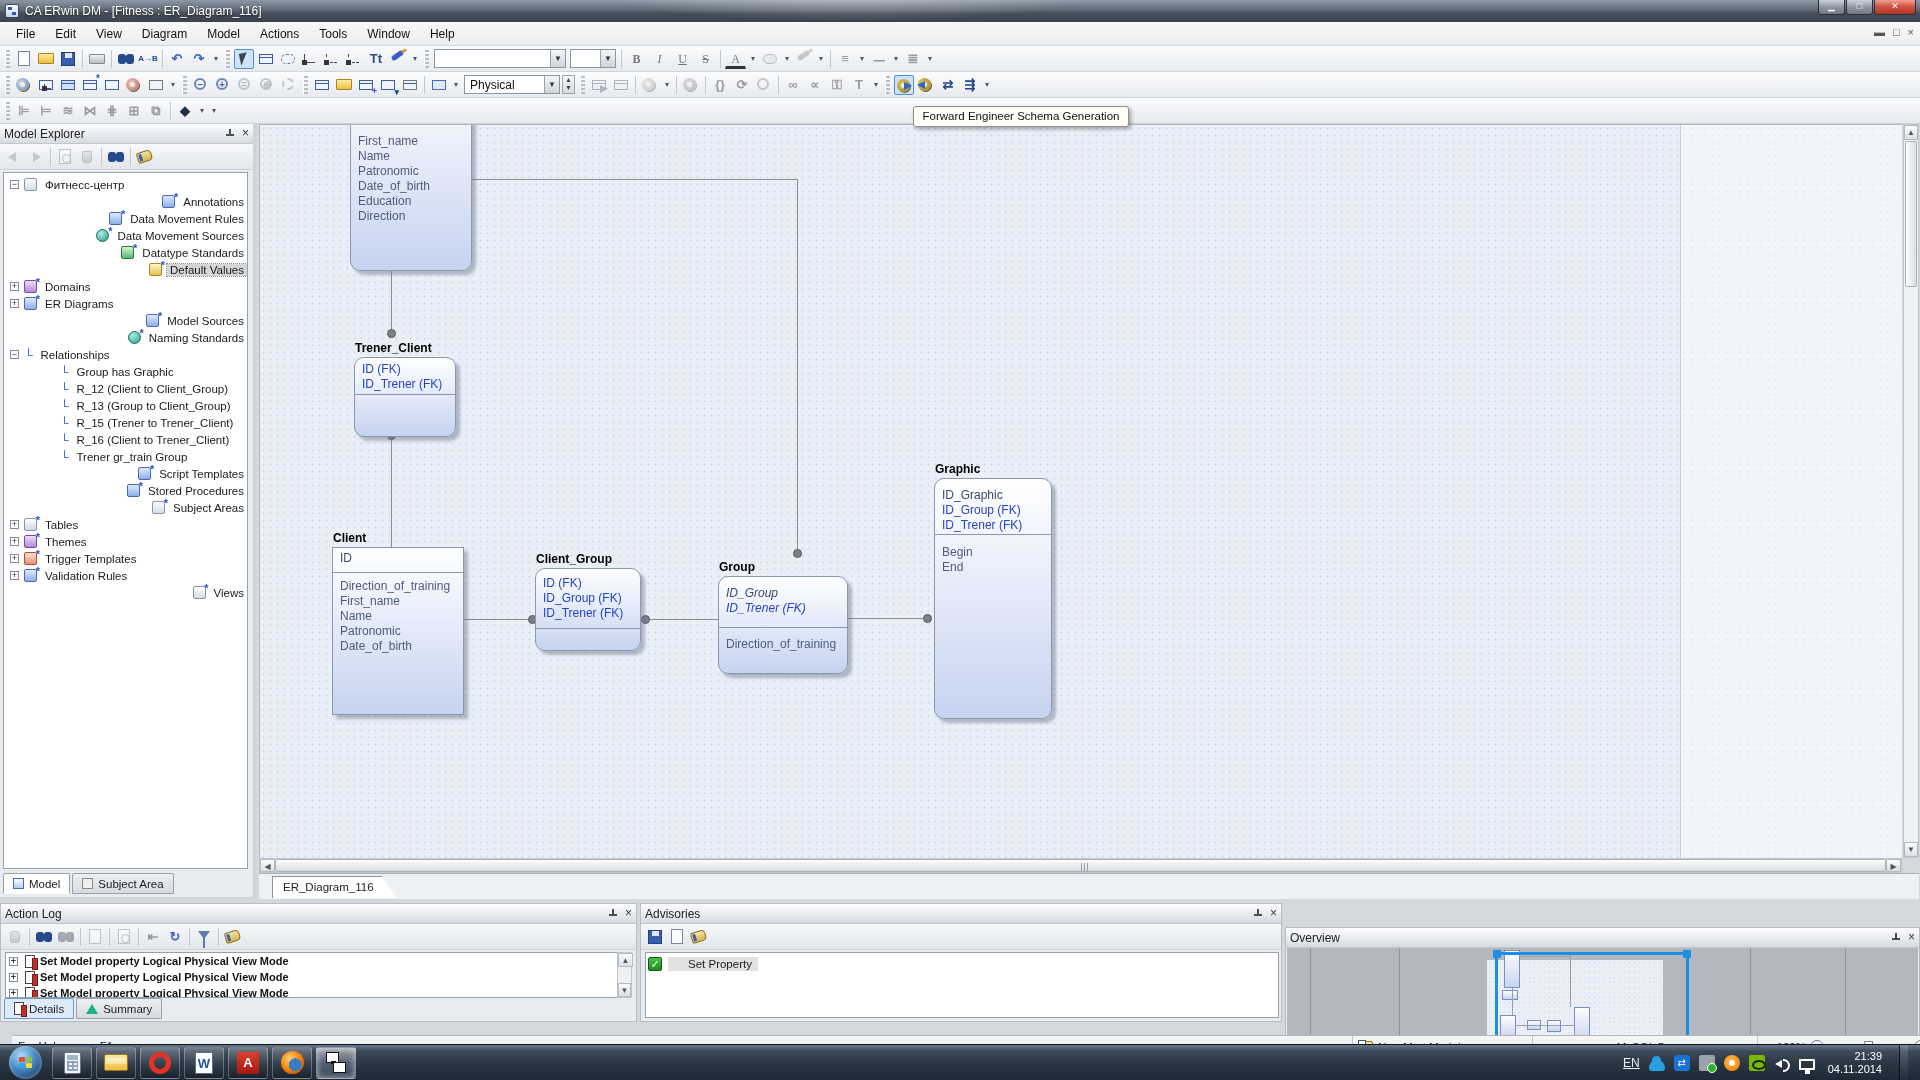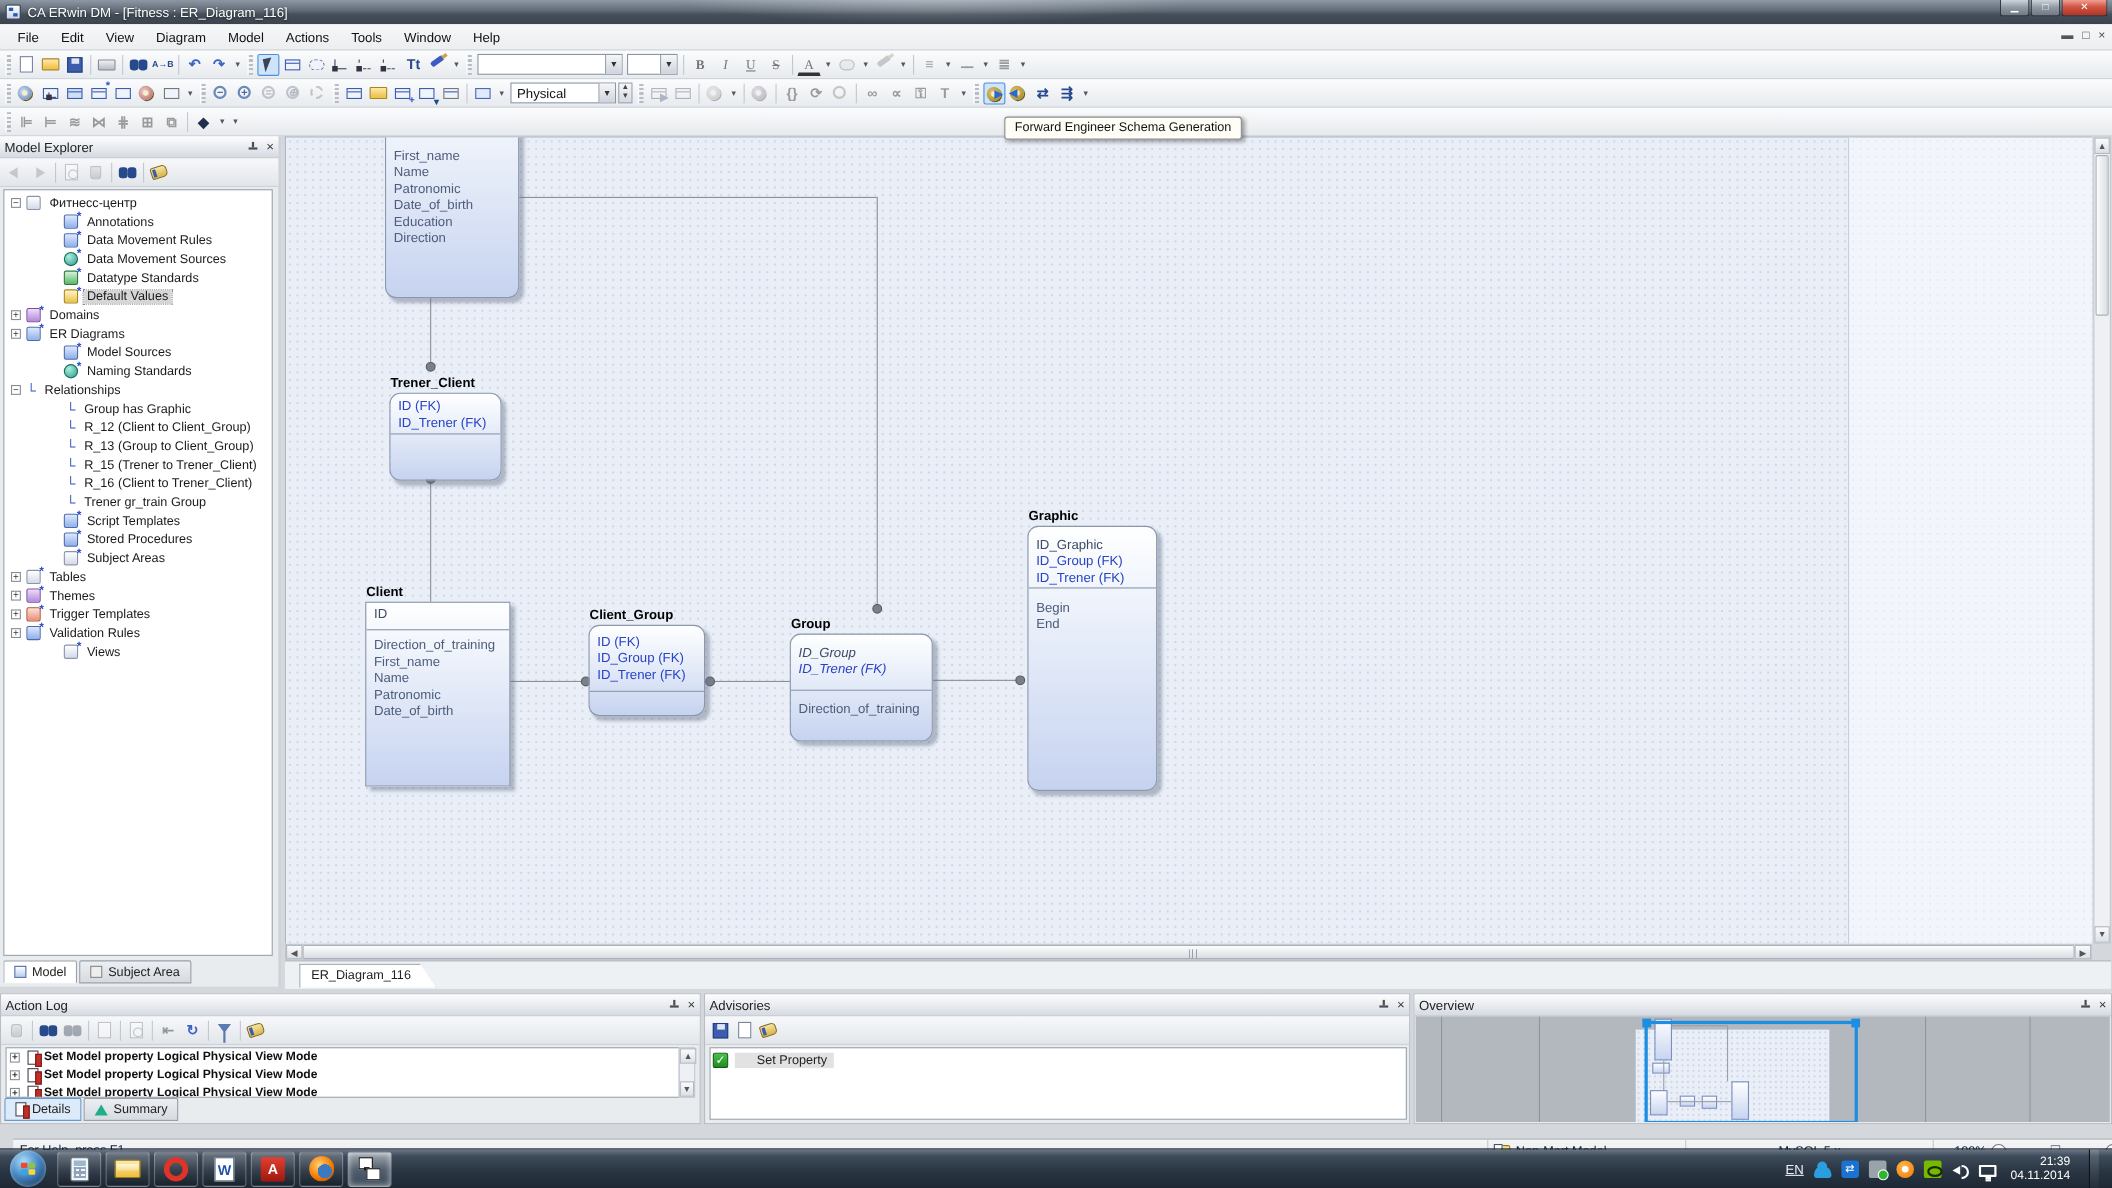--- a/index.html
+++ b/index.html
@@ -78,21 +78,21 @@
   .phead{height:20px;background:linear-gradient(#fdfdfe,#d6dbe2);border-bottom:1px solid #c2c7cd;
     display:flex;align-items:center;padding:0 4px;font-size:12px;color:#222;}
   .phead .sp{flex:1;}
   .pin{width:10px;height:11px;position:relative;margin-right:7px;}
   .pin::before{content:"";position:absolute;left:4px;top:1px;width:2px;height:5px;background:#4a4f55;}
   .pin::after{content:"";position:absolute;left:1px;top:6px;width:8px;height:2px;background:#4a4f55;box-shadow:3px 3px 0 -2px #4a4f55;}
   .xbtn{color:#333;font-size:12px;line-height:11px;}
   .ptb{height:26px;display:flex;align-items:center;padding-left:3px;background:linear-gradient(#f7f8fa,#e2e6ea);border-bottom:1px solid #cdd2d8;}
   .tree{position:absolute;left:3px;top:48px;right:5px;bottom:28px;background:#fff;border:1px solid #98a0aa;overflow:hidden;padding-top:3px;}
   .trow{height:17px;display:flex;align-items:center;white-space:nowrap;font-size:11.5px;color:#1a1a1a;}
-  .trow.lv0{padding-left:6px;} .trow.lv1{padding-left:40px;} .trow.lv2{padding-left:56px;}
+  .trow.lv0{padding-left:6px;} .trow.lv1{padding-left:24px;justify-content:flex-end;} .trow.lv2{padding-left:56px;}
   .texp{width:9px;height:9px;border:1px solid #868d96;background:#fff;font-size:9px;line-height:7px;text-align:center;display:inline-block;margin-right:5px;color:#333;flex:0 0 auto;}
   .texp.none{visibility:hidden;}
   .tico{display:inline-block;width:13px;height:13px;margin-right:5px;border-radius:2px;border:1px solid #8a93a8;
     background:linear-gradient(#ffffff,#d3dae8);position:relative;flex:0 0 auto;}
   .tico::after{content:"*";position:absolute;right:-4px;top:-5px;color:#2a50c8;font-size:11px;font-weight:bold;}
   .tico.ty{background:linear-gradient(#fff4c8,#e8c34a);border-color:#a8871f;}
   .tico.tb{background:linear-gradient(#dfe9ff,#8fb0e8);border-color:#4a6ab0;}
   .tico.tg{background:linear-gradient(#d8f2d8,#5ab86a);border-color:#2a7a3a;}
   .tico.tp{background:linear-gradient(#ecdcf8,#b48ad8);border-color:#7a4aa8;}
   .tico.tt{background:radial-gradient(circle at 35% 30%,#aef0e0,#2a9a8a);border-color:#1a6a5a;border-radius:50%;}
@@ -138,21 +138,21 @@
   .vscroll .sarrow.bottom{position:absolute;bottom:0;}
 
   .doctabs{position:absolute;left:259px;top:873px;width:1660px;height:26px;background:#eef1f4;border-top:1px solid #aab0b8;}
   .doctab{position:absolute;left:13px;top:2px;height:22px;min-width:100px;background:#fff;border:1px solid #8a9099;border-bottom:none;
     clip-path:polygon(0 0,88% 0,100% 100%,0 100%);padding:4px 22px 0 10px;font-size:11.5px;}
 
   
   .panel{position:absolute;top:903px;height:119px;background:#e9ecef;border:1px solid #b8bdc4;}
   .panel.al{left:0;width:637px;}
   .panel.adv{left:640px;width:642px;}
-  .panel.ov{left:1285px;width:635px;}
+  .panel.ov{left:1285px;width:635px;margin-top:24px;}
   .allist{position:absolute;left:4px;top:48px;width:613px;height:46px;background:#fff;border:1px solid #98a0aa;overflow:hidden;}
   .alrow{height:16px;display:flex;align-items:center;font-size:11px;font-weight:bold;color:#111;white-space:nowrap;padding-left:3px;}
   .alico{width:10px;height:13px;border:1px solid #445;background:#fff;position:relative;margin:0 5px 0 2px;flex:0 0 auto;}
   .alico::before{content:"";position:absolute;right:-4px;top:2px;width:4px;height:10px;background:#c03028;border:1px solid #7a1a14;}
   .alscroll{position:absolute;right:4px;top:48px;width:15px;height:46px;background:#eef0f3;border:1px solid #c2c7cd;}
   .altabs{position:absolute;left:3px;bottom:2px;height:22px;display:flex;align-items:flex-end;}
   .altab{height:21px;border:1px solid #98a0aa;background:linear-gradient(#eceff2,#d6dbe1);display:flex;align-items:center;padding:0 9px;font-size:11.5px;margin-right:2px;border-radius:2px 2px 0 0;}
   .altab.active{background:#ddeafa;border-color:#6a9ad0;}
   .sumico{width:0;height:0;border-left:6px solid transparent;border-right:6px solid transparent;border-bottom:10px solid #1fae8a;margin-right:5px;}
   .advlist{position:absolute;left:4px;top:48px;width:634px;height:66px;background:#fff;border:1px solid #98a0aa;padding:2px;}

